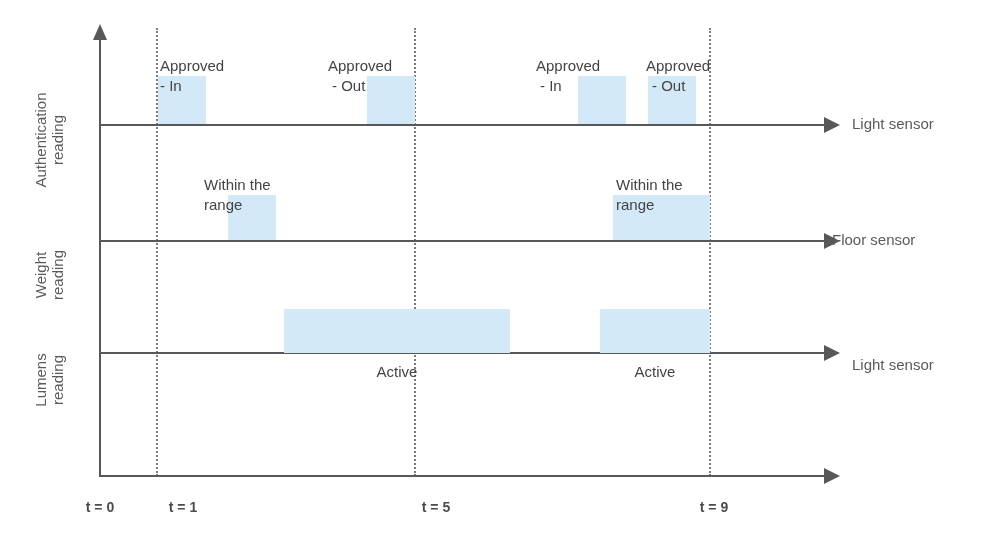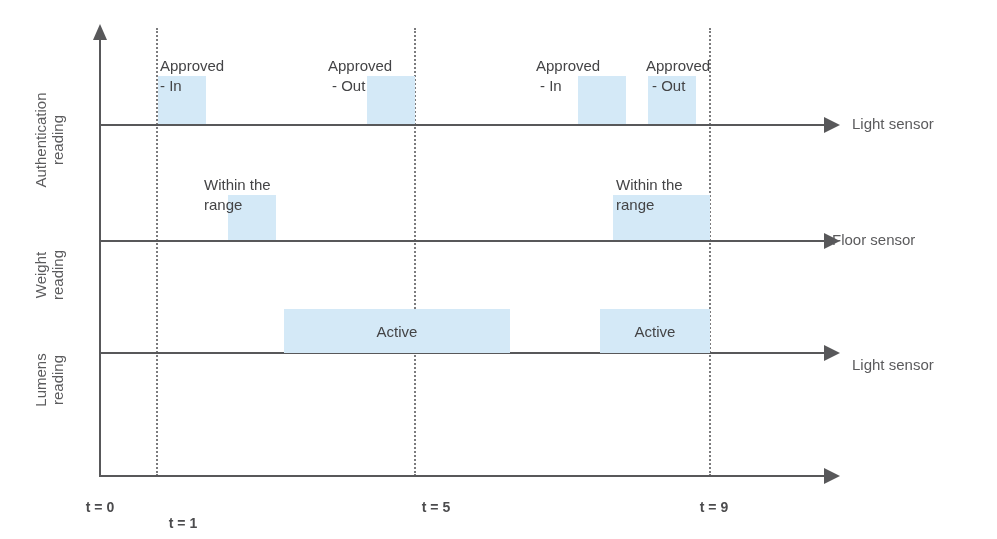--- a/index.html
+++ b/index.html
@@ -68,20 +68,21 @@
   }
   .pulse-label {
     position: absolute;
     color: #444446;
     font-size: 15px;
     line-height: 19px;
     white-space: pre;
   }
   .pulse-label.centered {
     text-align: center;
+    margin-top: 40px;
   }
 
   
   .y-label {
     position: absolute;
     transform-origin: left top;
     transform: rotate(-90deg);
     color: #5b5b5d;
     font-size: 15px;
     line-height: 17px;
@@ -169,17 +170,17 @@
   <div class="pulse" style="left:284px; top:309px; width:226px; height:44px;"></div>
   <div class="pulse-label centered" style="left:284px; top:322px; width:226px;">Active</div>
 
   <div class="pulse" style="left:600px; top:309px; width:110px; height:44px;"></div>
   <div class="pulse-label centered" style="left:600px; top:322px; width:110px;">Active</div>
 
   <div class="h-line" style="top:475px; width:728px;"></div>
   <div class="h-arrow-head" style="left:824px; top:468px;"></div>
 
   <div class="tick-label" style="left:100px;">t = 0</div>
-  <div class="tick-label" style="left:183px;margin-top:16px;">t = 1</div>
+  <div class="tick-label" style="left:183px;">t = 1</div>
   <div class="tick-label" style="left:418px;margin-left:18px;">t = 5</div>
   <div class="tick-label" style="left:714px;">t = 9</div>
 
 </div>
 
 </body></html>

